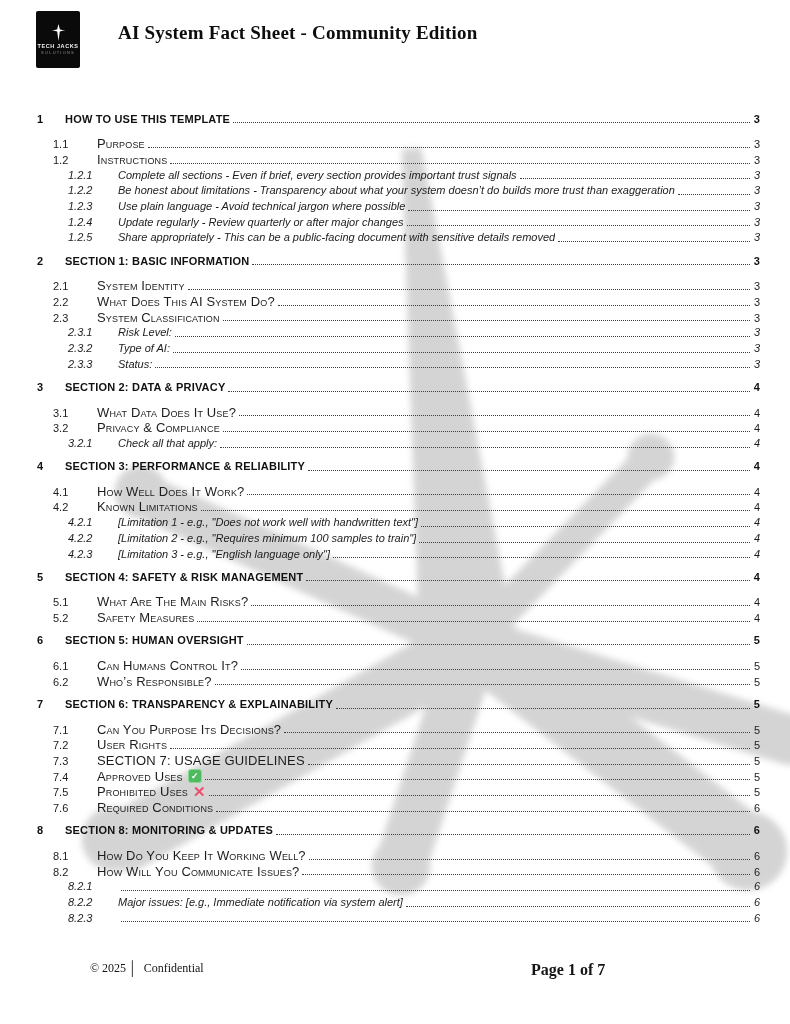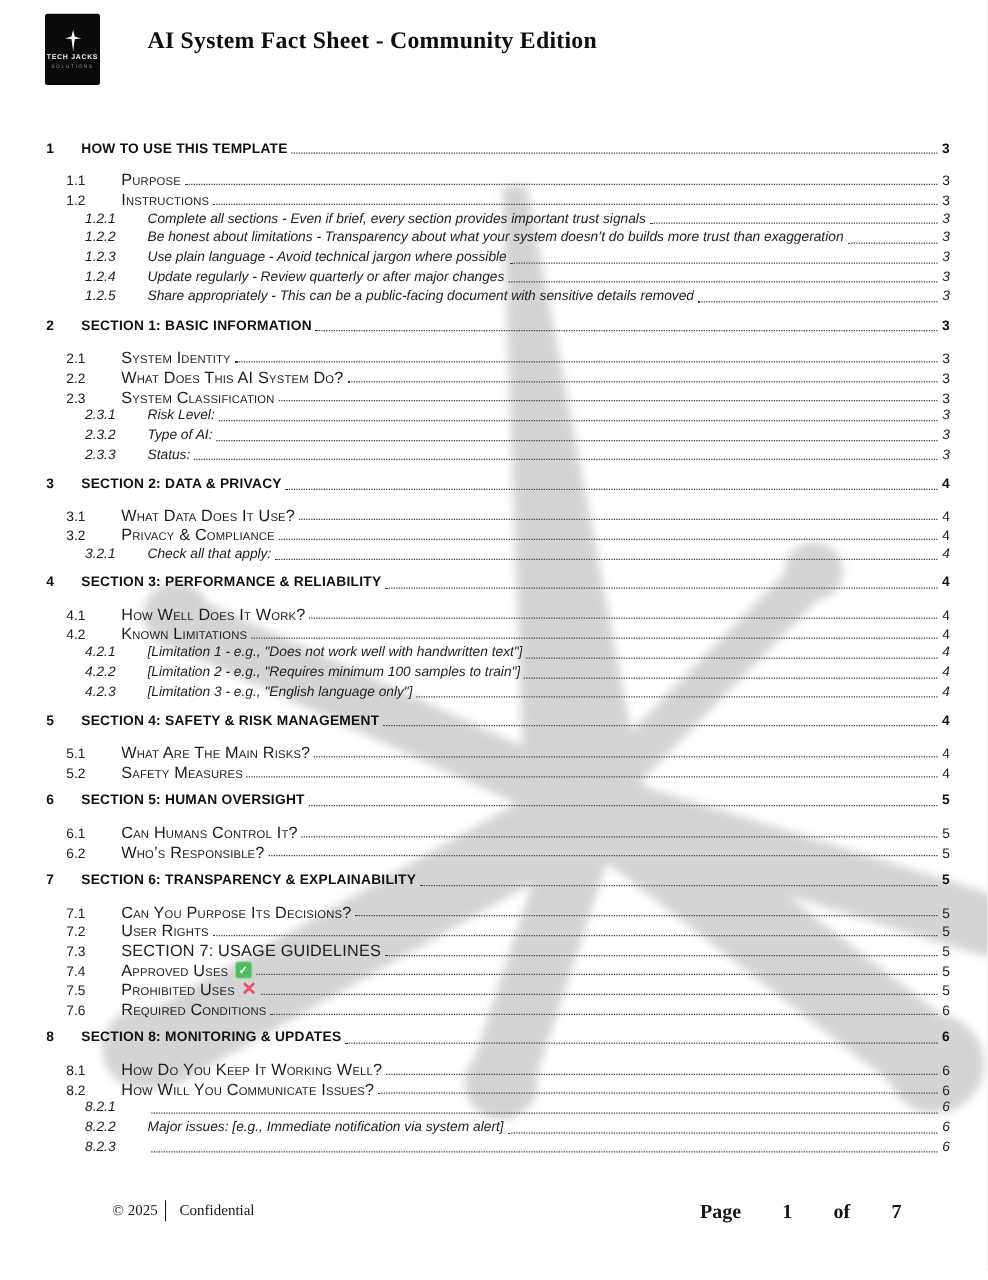--- a/index.html
+++ b/index.html
@@ -41,21 +41,21 @@
               width:12px;height:12px;margin-left:5px;border-radius:3px;background:var(--check-bg);
               border:1px solid var(--check-border);color:#fff;font-size:9px;font-weight:700;line-height:1;}
   .icon-cross{flex:none;align-self:center;margin-left:5px;color:var(--cross-color);
               font-size:15px;font-weight:800;line-height:10px;font-style:normal;}
   
   .footer-left{position:absolute;left:90px;top:961px;z-index:1;
                font-family:"Liberation Serif","DejaVu Serif",serif;font-size:12px;color:#141414;}
   .footer-left .divider{display:inline-block;margin:0 7px 0 2px;transform:scaleY(1.15);}
   .footer-right{position:absolute;left:531px;top:961px;z-index:1;
                 font-family:"Liberation Serif","DejaVu Serif",serif;font-size:16px;font-weight:600;color:#141414;}
-  .footer-right span{margin-right:4px;margin-left:29px;}
+  .footer-right span{margin-right:4px;}
   .footer-right span:last-child{margin-right:0;}
 </style>
 </head>
 <body>
 
 <div class="page">
 
   <svg class="watermark" width="790" height="1024" viewBox="0 0 790 1024" aria-hidden="true">
     <defs>
         <filter id="wmblur" x="-20%" y="-20%" width="140%" height="140%">

